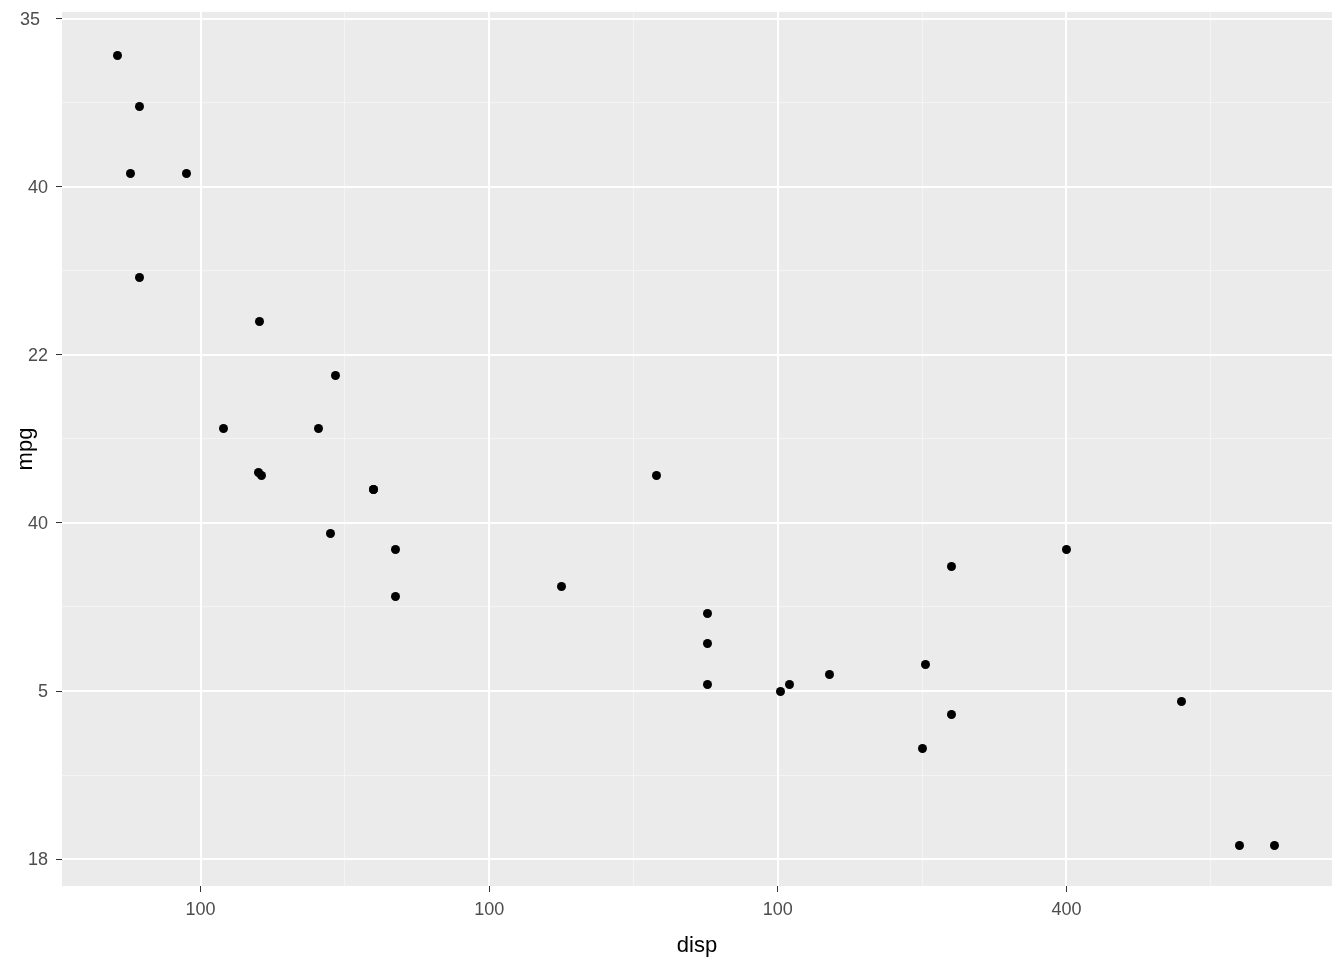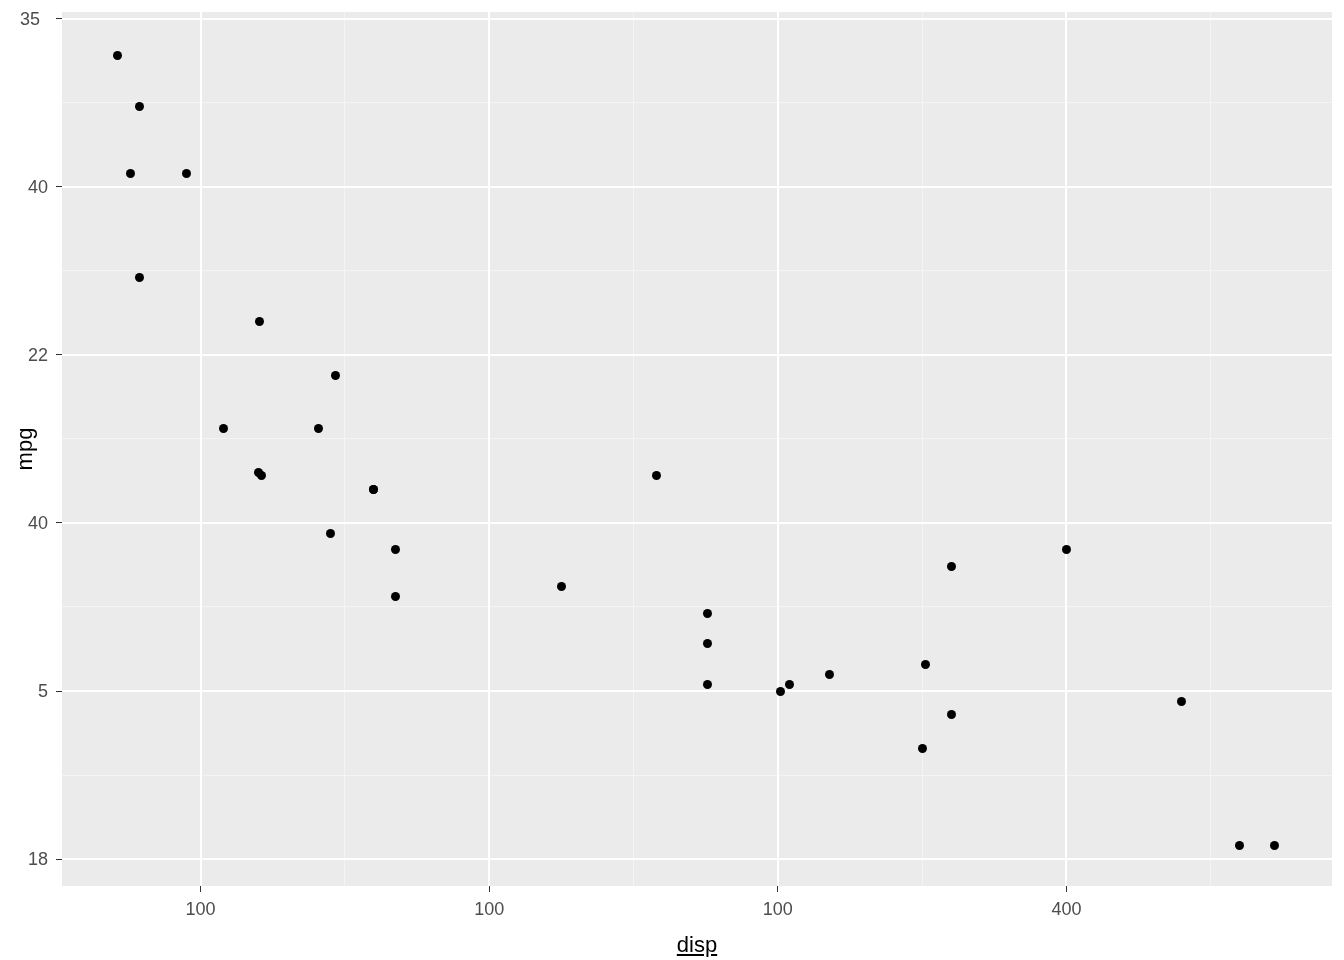--- a/index.html
+++ b/index.html
@@ -47,21 +47,20 @@
     text-align: right;
   }
   .axis-title {
     position: absolute;
     color: #000000;
     font-size: 22px;
     line-height: 1;
   }
   .axis-title-x {
     transform: translate(-50%, 0);
-    text-decoration: underline;
   }
   .axis-title-y {
     transform: translate(0, -50%) rotate(-90deg);
     transform-origin: center;
   }
   .point {
     position: absolute;
     width: 9px;
     height: 9px;
     margin-left: -4.5px;

